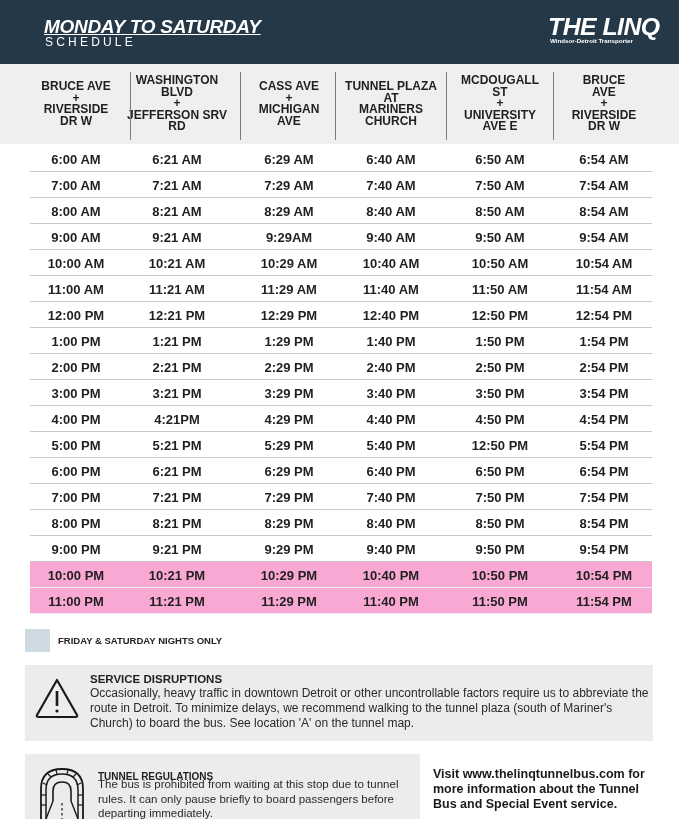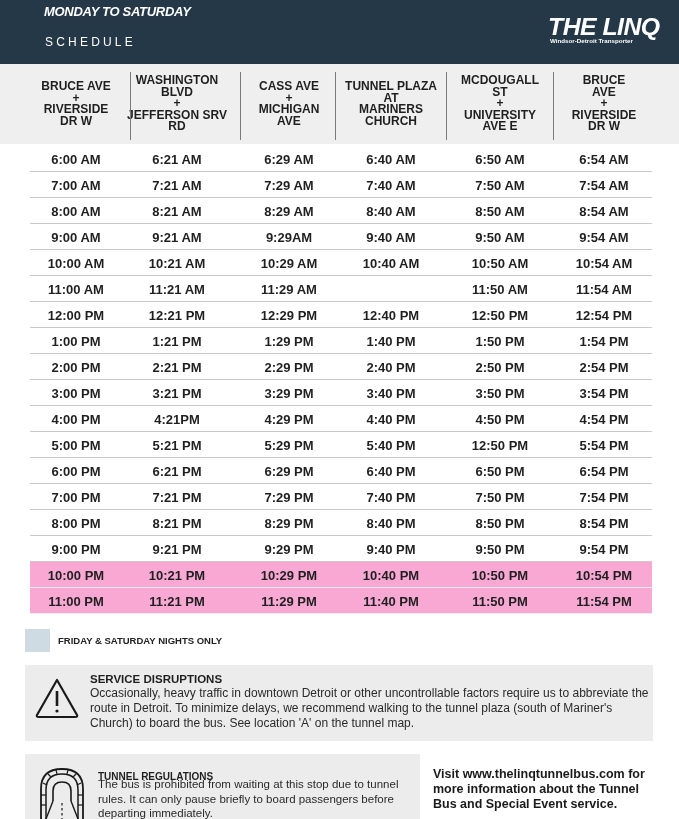--- a/index.html
+++ b/index.html
@@ -1,20 +1,20 @@
 <!DOCTYPE html>
 <html><head>
 <meta charset="utf-8">
 <style>
   * { box-sizing: border-box; margin: 0; padding: 0; }
   html, body { width: 679px; height: 819px; overflow: hidden; background: #ffffff; }
   body { font-family: "Liberation Sans", "DejaVu Sans", sans-serif; color: #1a1a1a; position: relative; }
 
   .top-banner { position: absolute; left: 0; top: 0; width: 679px; height: 64px; background: #243847; }
-  .banner-title { position: absolute; left: 44px; top: 4px; color: #fff; font-size: 13px; font-weight: bold; font-style: italic; letter-spacing: -0.3px; }
+  .banner-title { position: absolute; left: 44px; top: 16px; color: #fff; font-size: 19px; font-weight: bold; font-style: italic; letter-spacing: -0.3px; text-decoration: underline; }
   .banner-sub { position: absolute; left: 45px; top: 35px; color: #fff; font-size: 12px; letter-spacing: 3.2px; }
   .logo { position: absolute; left: 548px; top: 15px; width: 110px; }
   .logo-main { color: #fff; font-size: 23px; font-weight: bold; font-style: italic; letter-spacing: -0.5px; line-height: 24px; transform: scaleX(1.08); transform-origin: left; }
   .logo-tag { color: #fff; font-size: 6.2px; font-weight: bold; margin-top: -2px; margin-left: 2px; }
 
   .col-header { position: absolute; left: 0; top: 64px; width: 679px; height: 80px; background: #efefef; }
   .hcell { position: absolute; top: 8px; height: 64px; display: flex; align-items: center; justify-content: center; text-align: center; font-size: 12px; font-weight: bold; line-height: 11.5px; color: #1f1f1f; }
   .hdiv { position: absolute; top: 8px; width: 1px; height: 68px; background: #7a7a7a; }
 
   .table { position: absolute; left: 30px; top: 146px; width: 622px; }
@@ -148,20 +148,21 @@
       <div class="tcell" style="left: 97px; width: 100px;">10:21 AM</div>
       <div class="tcell" style="left: 209px; width: 100px;">10:29 AM</div>
       <div class="tcell" style="left: 311px; width: 100px;">10:40 AM</div>
       <div class="tcell" style="left: 420px; width: 100px;">10:50 AM</div>
       <div class="tcell" style="left: 524px; width: 100px;">10:54 AM</div>
     </div>
     <div class="trow">
       <div class="tcell" style="left: -4px; width: 100px;">11:00 AM</div>
       <div class="tcell" style="left: 97px; width: 100px;">11:21 AM</div>
       <div class="tcell" style="left: 209px; width: 100px;">11:29 AM</div>
+      <div class="tcell" style="left: 311px; width: 100px;">11:40 AM</div>
       <div class="tcell" style="left: 420px; width: 100px;">11:50 AM</div>
       <div class="tcell" style="left: 524px; width: 100px;">11:54 AM</div>
     </div>
     <div class="trow">
       <div class="tcell" style="left: -4px; width: 100px;">12:00 PM</div>
       <div class="tcell" style="left: 97px; width: 100px;">12:21 PM</div>
       <div class="tcell" style="left: 209px; width: 100px;">12:29 PM</div>
       <div class="tcell" style="left: 311px; width: 100px;">12:40 PM</div>
       <div class="tcell" style="left: 420px; width: 100px;">12:50 PM</div>
       <div class="tcell" style="left: 524px; width: 100px;">12:54 PM</div>

